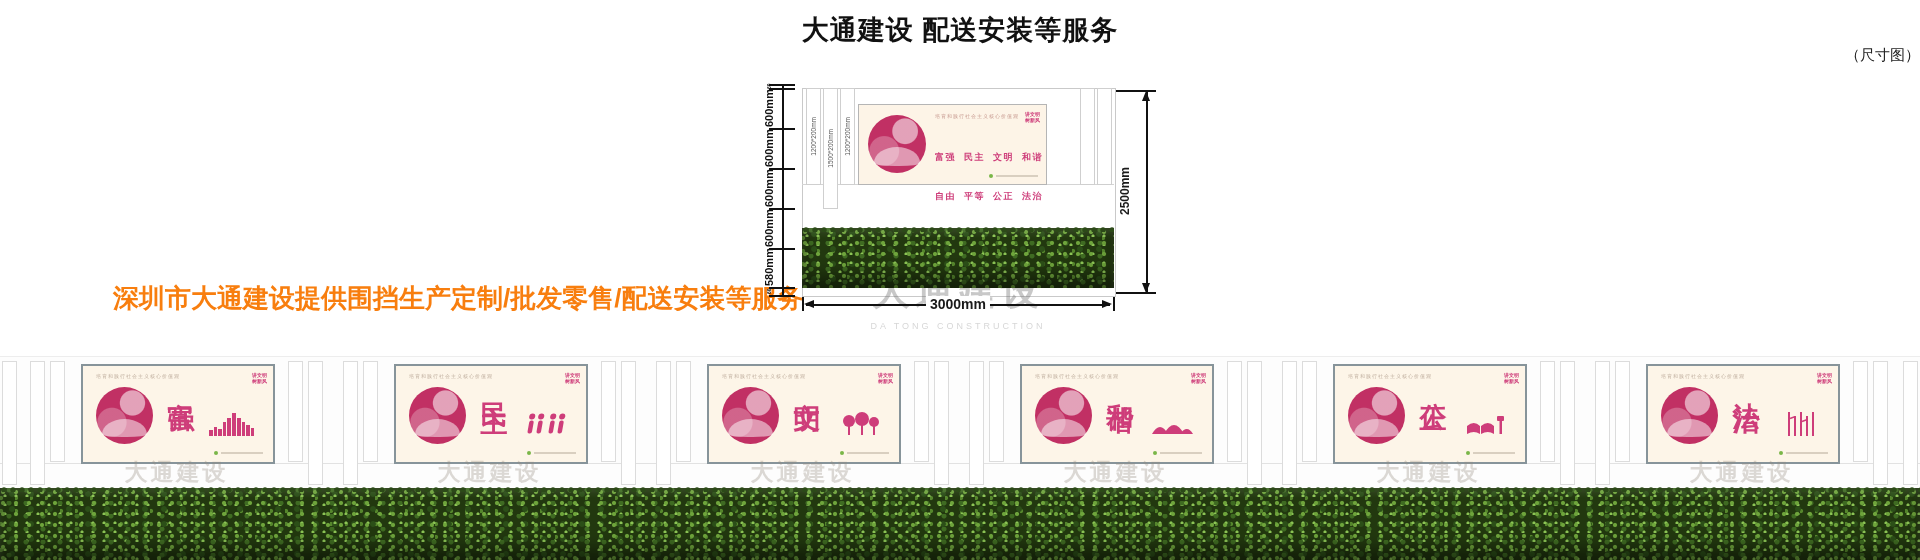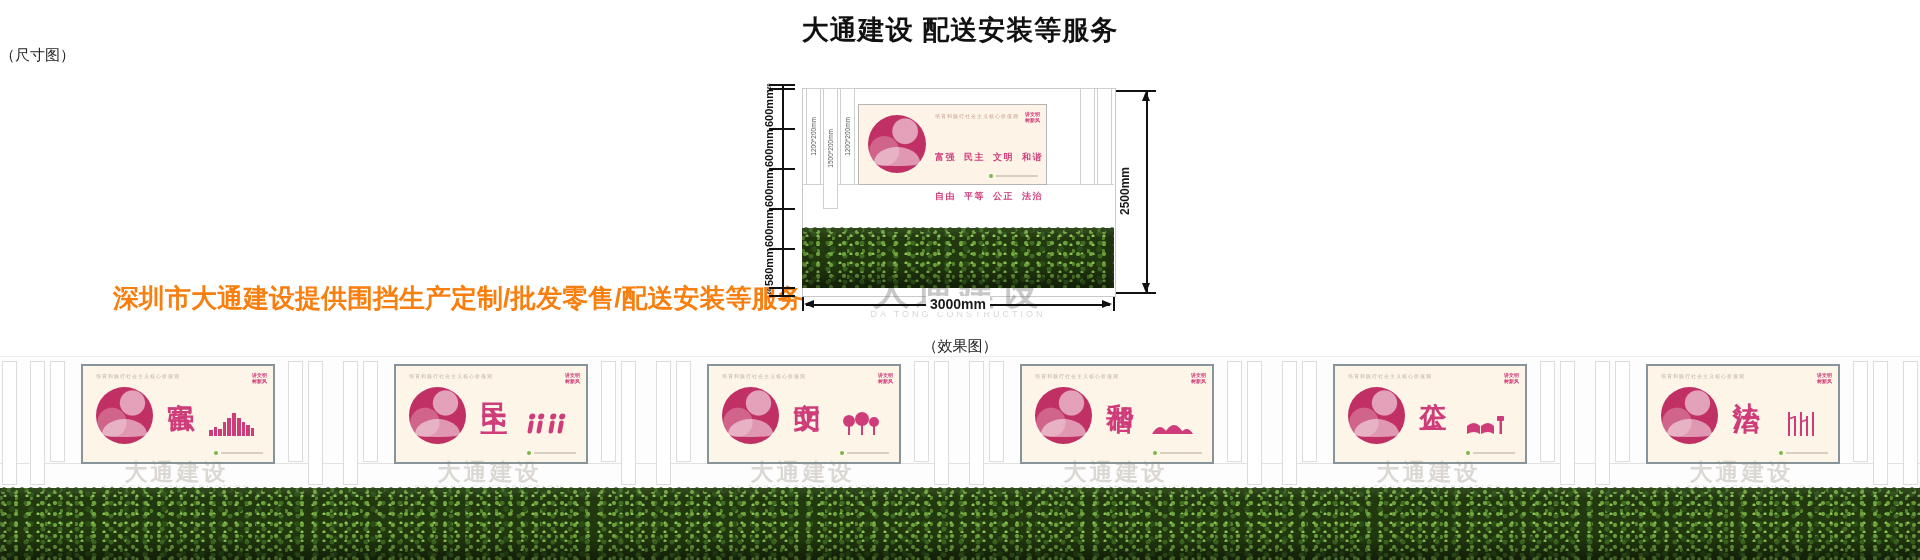--- a/index.html
+++ b/index.html
@@ -2,21 +2,21 @@
 <html><head>
 <meta charset="utf-8">
 <style>
   html,body{margin:0;padding:0;background:#fff;}
   .canvas{position:relative;width:1920px;height:560px;background:#fff;overflow:hidden;
           font-family:"Liberation Sans","DejaVu Sans",sans-serif;color:#1a1a1a;}
 
   
   .title{position:absolute;left:0;right:0;top:12px;text-align:center;
          font-size:27px;font-weight:bold;letter-spacing:1px;color:#111;}
-  .subtitle{position:absolute;left:0;right:0;top:46px;text-align:left;font-size:15px;color:#222;}
+  .subtitle{position:absolute;left:0;right:0;top:46px;text-align:right;font-size:15px;color:#222;}
   .effect-label{position:absolute;left:0;right:0;top:337px;text-align:center;font-size:15px;color:#222;}
 
   
   .tagline{position:absolute;font-size:26px;font-weight:bold;white-space:nowrap;}
   .tagline.left{left:113px;top:281px;}
   .tagline.right{left:1183px;top:284px;}
 
   
   .diagram{position:absolute;left:758px;top:76px;width:430px;height:260px;}
   .chain-line{position:absolute;left:24px;top:8px;width:1.5px;height:211px;background:#111;}
@@ -73,21 +73,21 @@
        radial-gradient(circle at 1px 10px, #55862c 0 1.6px, transparent 2.6px);
      background-size:13px 11px,17px 13px,11px 9px,19px 15px,15px 13px;
      box-shadow:inset 0 5px 7px rgba(255,255,255,.10), inset 0 -12px 16px rgba(0,0,0,.45);}
   .hedge::before{content:"";position:absolute;left:0;right:0;top:-4px;height:8px;
      background-image:radial-gradient(circle at 4px 6px,#2c4a18 0 2.2px,transparent 3.2px);
      background-size:9px 8px;}
   .hedge-d{position:absolute;left:44px;top:152px;width:312px;height:60px;z-index:3;}
 
   .wm{position:absolute;text-align:center;z-index:2;line-height:1;}
   .wm-cn{display:block;font-weight:bold;color:rgba(110,110,110,.38);letter-spacing:5px;}
-  .wm-en{display:block;color:rgba(120,120,120,.30);letter-spacing:3px;margin-top:0;}
+  .wm-en{display:block;color:rgba(120,120,120,.30);letter-spacing:3px;margin-top:12px;}
   .wm.diagram-wm{left:60px;top:196px;width:280px;}
   .wm.diagram-wm .wm-cn{font-size:38px;}
   .wm.diagram-wm .wm-en{font-size:9px;}
 
   .dim-bottom-line{position:absolute;left:48px;top:228px;width:304px;height:1.5px;background:#111;z-index:4;}
   .dim-endtick{position:absolute;width:1.5px;height:14px;background:#111;top:221px;z-index:4;}
   .arr{position:absolute;width:0;height:0;z-index:5;}
   .arr.l{left:46px;top:224px;border-top:4.5px solid transparent;border-bottom:4.5px solid transparent;border-right:10px solid #111;}
   .arr.r{left:344px;top:224px;border-top:4.5px solid transparent;border-bottom:4.5px solid transparent;border-left:10px solid #111;}
   .dim-bottom-label{position:absolute;left:200px;top:220px;transform:translateX(-50%);
@@ -199,21 +199,20 @@
     <div class="dimr-label vtext">2500mm</div>
 
     <div class="dim-endtick" style="left:44px"></div>
     <div class="dim-endtick" style="left:355px"></div>
     <div class="dim-bottom-line"></div>
     <div class="arr l"></div>
     <div class="arr r"></div>
     <div class="dim-bottom-label">3000mm</div>
   </div>
 
-  <div class="effect-label">（效果图）</div>
 
   <div class="fence">
     <div class="fence-hline"></div>
     <div class="edge-slat el"></div>
     <div class="edge-slat er"></div>
 
     <div class="unit" style="left: 20px; --accent: #c83a50; --circle: #b82a48;">
       <div class="slat tall p1"></div>
       <div class="slat short p2"></div>
       <div class="poster value">

